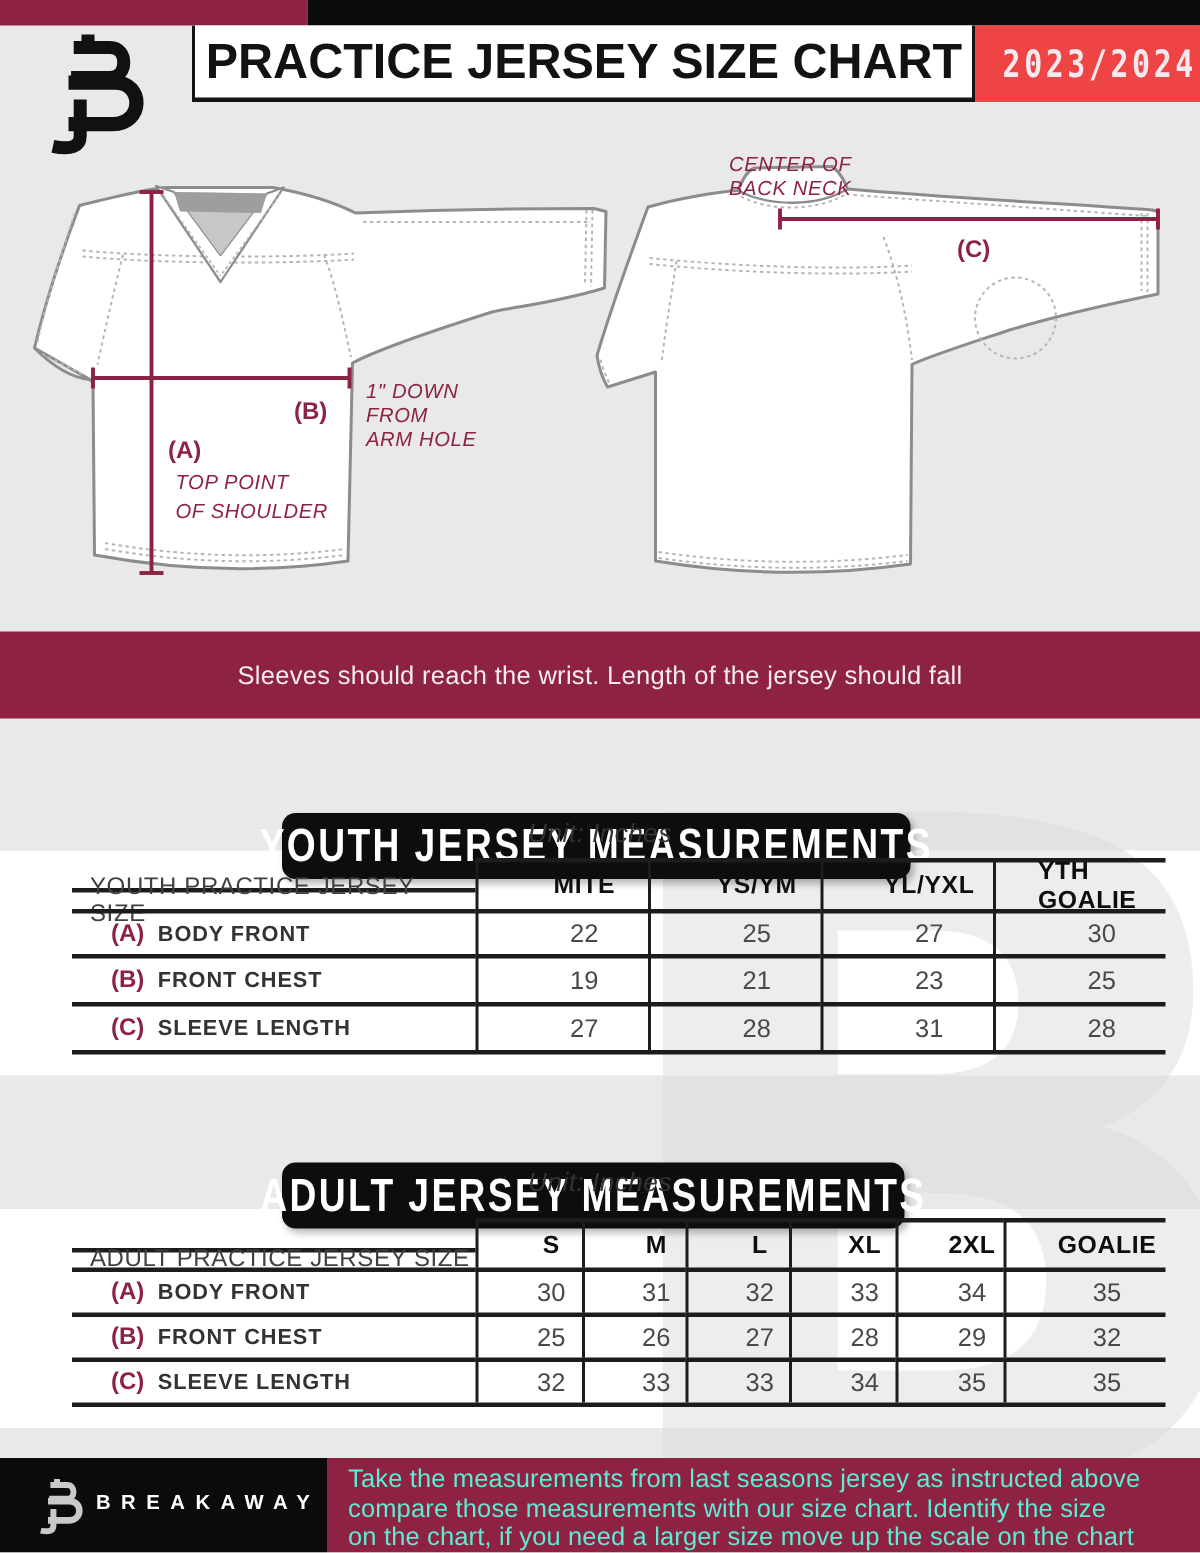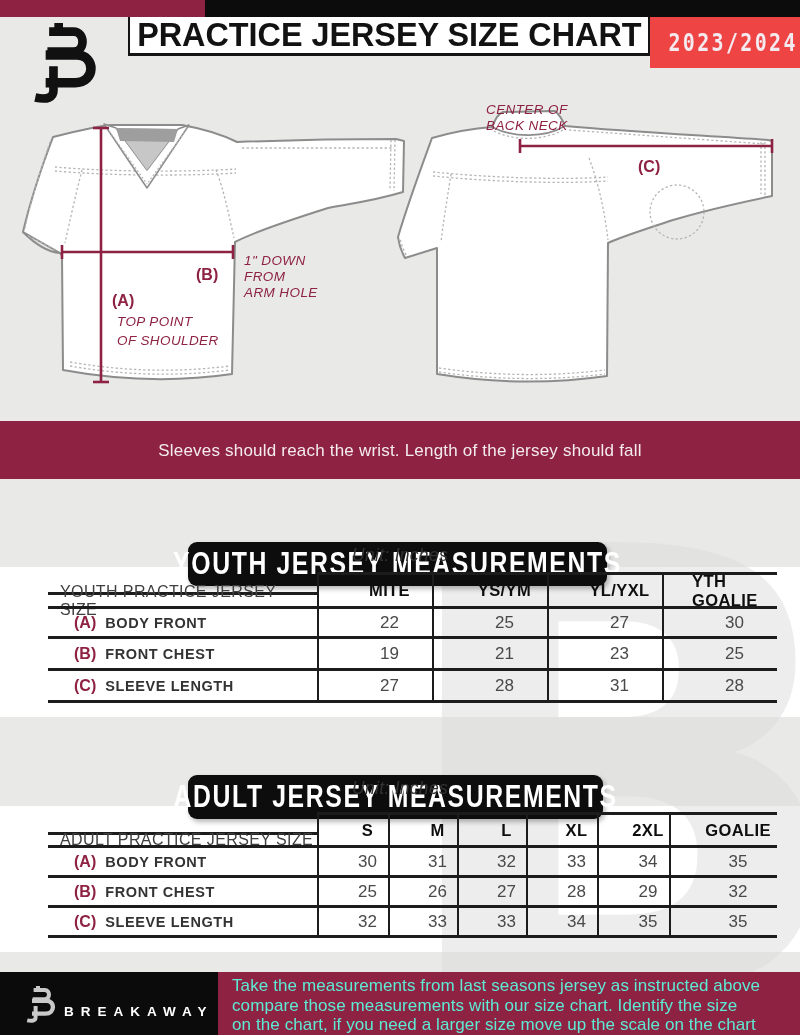--- a/index.html
+++ b/index.html
@@ -3,21 +3,21 @@
 <meta charset="utf-8">
 <style>
   html,body{margin:0;padding:0;}
   .page{position:relative;width:800px;height:1035px;background:#e9e9e8;overflow:hidden;
         font-family:"Liberation Sans",sans-serif;}
   .abs{position:absolute;}
 
   
   .strip-maroon{left:0;top:0;width:205px;height:17px;background:#8e2243;z-index:3;}
   .strip-black{left:205px;top:0;width:595px;height:17px;background:#0c0c0c;z-index:3;}
-  .title-box{left:128px;top:17px;width:522px;height:39px;background:#ffffff;
+  .title-box{left:128px;top:17px;width:522px;height:51px;background:#ffffff;
              border-left:2px solid #141414;border-right:2px solid #141414;border-bottom:3px solid #141414;
              display:flex;align-items:center;justify-content:center;z-index:3;box-sizing:border-box;text-align:right;}
   .title-text{font-size:33px;font-weight:900;color:#121212;letter-spacing:0px;transform:scaleX(.98);white-space:nowrap;}
   .year-box{left:650px;top:17px;width:166px;height:51px;background:#ef4444;display:flex;align-items:center;justify-content:center;z-index:3;}
   .year-text{font-family:"DejaVu Sans Mono",monospace;font-weight:bold;font-size:21px;letter-spacing:2.5px;
              color:#f3e9ee;transform:scale(.95,1.2);white-space:nowrap;}
   .logo{left:24px;top:18px;z-index:3;}
 
   
   .anno{color:#8e2243;z-index:3;margin-top:10px;}
@@ -52,21 +52,21 @@
 
   
   .watermark{left:385px;top:470px;font-size:620px;font-weight:bold;color:#dcdcdc;opacity:.5;
              line-height:1;z-index:1;font-family:"DejaVu Sans",sans-serif;}
 
   
   .foot-black{left:0;top:972px;width:218px;height:63px;background:#0b0b0b;z-index:3;}
   .foot-maroon{left:218px;top:972px;width:582px;height:63px;background:#8e2243;z-index:3;
                padding:4px 0 0 14px;box-sizing:border-box;}
   .foot-maroon div{color:#5eead4;font-size:17px;line-height:19.5px;letter-spacing:.1px;white-space:nowrap;}
-  .brand-word{position:absolute;left:64px;top:32px;color:#ffffff;font-weight:bold;font-size:13.5px;letter-spacing:7px;white-space:nowrap;}
+  .brand-word{position:absolute;left:64px;top:22px;color:#ffffff;font-weight:bold;font-size:13.5px;letter-spacing:7px;white-space:nowrap;}
 
   svg{display:block;}
 </style>
 </head>
 <body>
 
 <div class="page">
 
   <div class="abs strip-maroon"></div>
   <div class="abs strip-black"></div>

